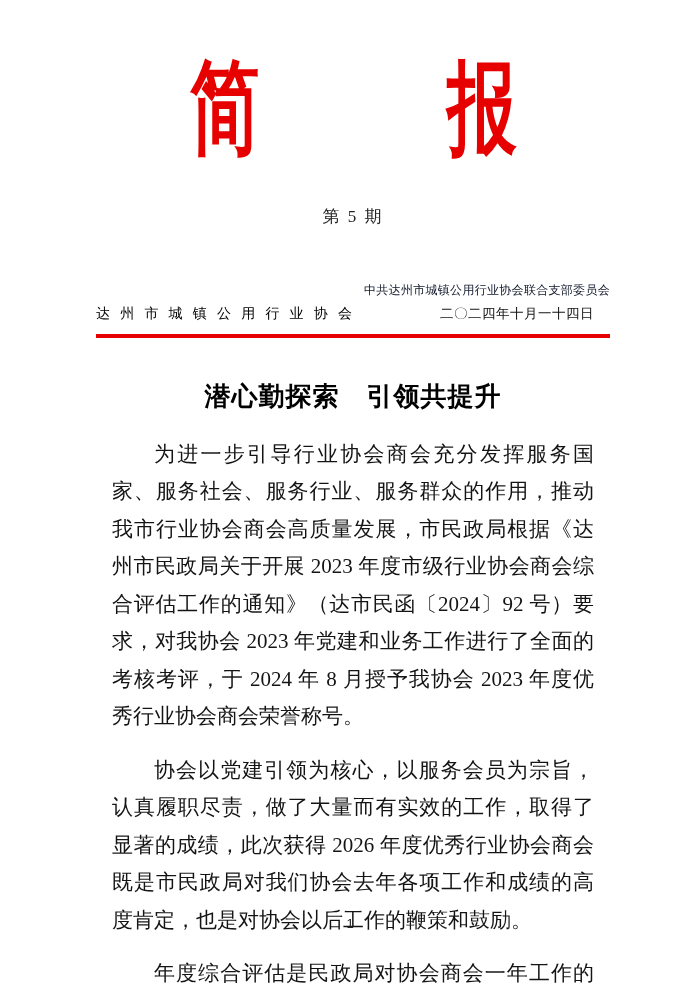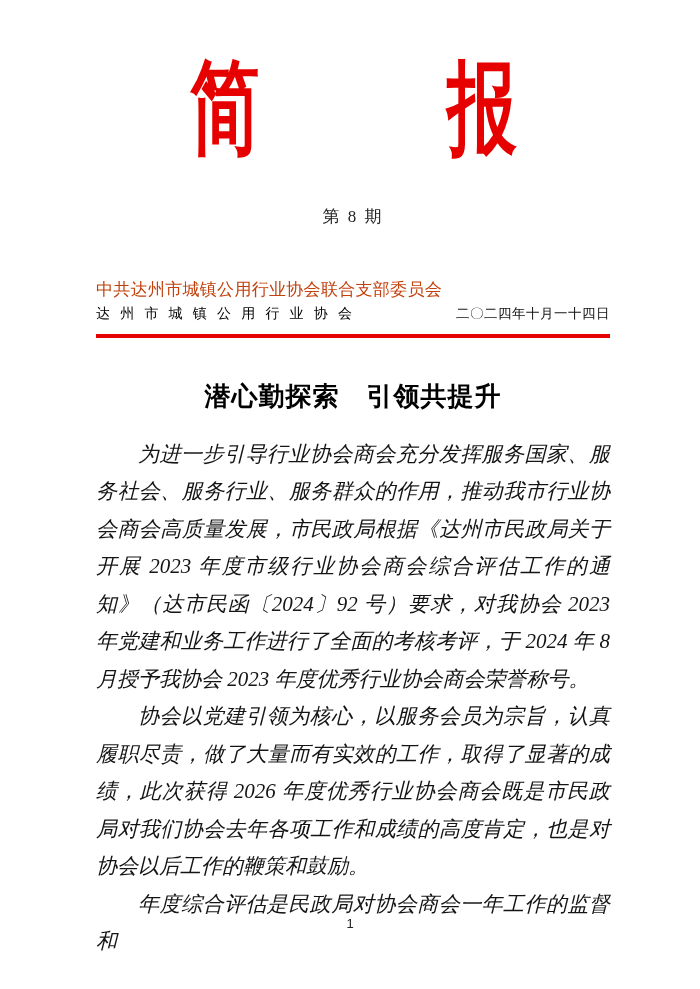--- a/index.html
+++ b/index.html
@@ -40,42 +40,43 @@
     margin-top: 46px;
     text-align: center;
     font-size: 17px;
     line-height: 22px;
     letter-spacing: 2px;
     color: #222;
   }
   
   .org-block { margin-top: 52px; }
   .org-line1 {
-    font-size: 17px;
+    font-size: 12px;
     line-height: 20px;
     letter-spacing: 0.3px;
-    color: #c2410c;
+    color: #0f172a;
+    text-align: right;
   }
   .org-row {
     position: relative;
     margin-top: 3px;
     height: 22px;
   }
   .org-line2 {
     display: inline-block;
     width: 256px;
     font-size: 14px;
     line-height: 22px;
     text-align: justify;
     text-align-last: justify;
     color: #000000;
   }
   .date {
     position: absolute;
-    right: 0;
+    right: 16px;
     top: 0;
     font-size: 13.5px;
     line-height: 22px;
     letter-spacing: 0.5px;
     color: #111;
   }
   .red-rule {
     margin-top: 9px;
     height: 3.5px;
     width: 100%;
@@ -92,23 +93,22 @@
     color: #000;
   }
   .body-text {
     margin-top: 24px;
     font-size: 21px;
     line-height: 37.5px;
     text-align: justify;
     color: #141414;
   }
   .body-text p {
-    margin: 0;
+    margin: 16px;
     text-indent: 2em;
-    font-style: italic;
   }
   .body-text p.continued {
     text-align-last: justify;
   }
   .page-number {
     position: absolute;
     left: 0;
     right: 0;
     bottom: 58px;
     text-align: center;
@@ -121,21 +121,21 @@
 <body>
 
 <div class="page">
   <div class="content">
 
     <div class="masthead">
       <span class="big-char">简</span>
       <span class="big-char">报</span>
     </div>
 
-    <div class="issue">第 8 期</div>
+    <div class="issue">第 5 期</div>
 
     <div class="org-block">
       <div class="org-line1">中共达州市城镇公用行业协会联合支部委员会</div>
       <div class="org-row">
         <span class="org-line2">达州市城镇公用行业协会</span>
         <span class="date">二〇二四年十月一十四日</span>
       </div>
       <div class="red-rule"></div>
     </div>
 

